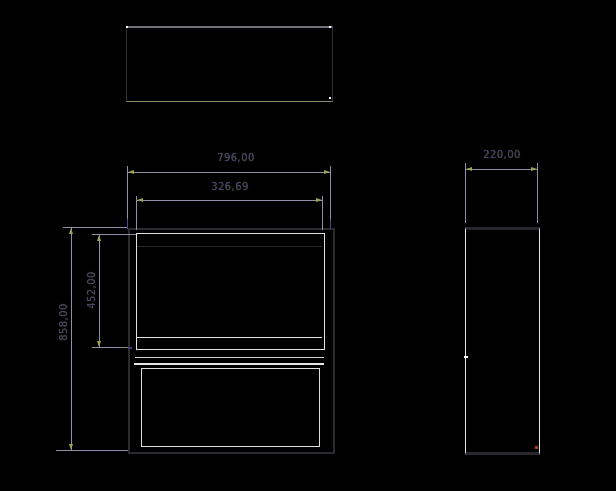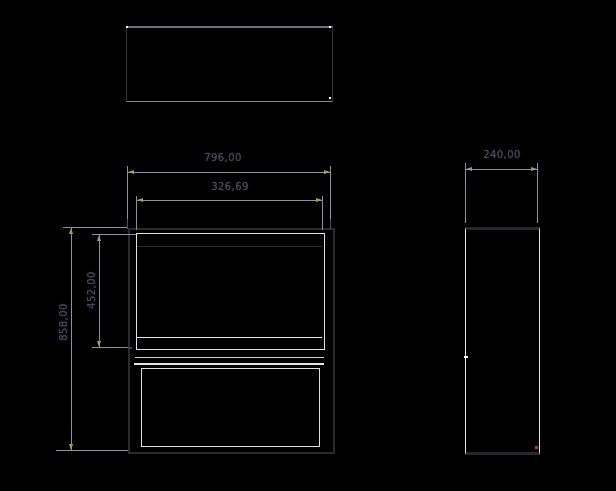--- a/index.html
+++ b/index.html
@@ -60,35 +60,35 @@
   <div class="dot" style="left:535px;top:446px;width:3px;height:3px;background:#b03434;"></div>
   <div class="dot" style="left:464px;top:356px;width:4px;height:2px;background:#ffffff;"></div>
 
   <div class="abs dim" style="left:127px;top:166px;width:1px;height:53px;"></div>
   <div class="abs dimtip" style="left:127px;top:219px;width:1px;height:10px;"></div>
   <div class="abs dim" style="left:330px;top:166px;width:1px;height:53px;"></div>
   <div class="abs dimtip" style="left:330px;top:219px;width:1px;height:10px;"></div>
   <div class="abs dim" style="left:127px;top:172px;width:204px;height:1px;"></div>
   <div class="arr arrL" style="left:128px;top:170px;"></div>
   <div class="arr arrR" style="left:324px;top:170px;"></div>
-  <div class="dimtext" style="left:193px;top:152px;width:60px;text-align:center;">796,00</div>
+  <div class="dimtext" style="left:206px;top:152px;width:60px;text-align:center;">796,00</div>
 
   <div class="abs dim" style="left:136px;top:196px;width:1px;height:34px;"></div>
   <div class="abs dim" style="left:322px;top:196px;width:1px;height:34px;"></div>
   <div class="abs dim" style="left:136px;top:200px;width:187px;height:1px;"></div>
   <div class="arr arrL" style="left:137px;top:198px;"></div>
   <div class="arr arrR" style="left:316px;top:198px;"></div>
   <div class="dimtext" style="left:200px;top:181px;width:60px;">326,69</div>
 
   <div class="abs dim" style="left:465px;top:163px;width:1px;height:60px;"></div>
   <div class="abs dim" style="left:537px;top:163px;width:1px;height:60px;"></div>
   <div class="abs dim" style="left:465px;top:169px;width:73px;height:1px;"></div>
   <div class="arr arrL" style="left:466px;top:167px;"></div>
   <div class="arr arrR" style="left:531px;top:167px;"></div>
-  <div class="dimtext" style="left:471px;top:149px;width:62px;">240,00</div>
+  <div class="dimtext" style="left:471px;top:149px;width:62px;">220,00</div>
 
   <div class="abs dim" style="left:63px;top:227px;width:64px;height:1px;"></div>
   <div class="abs dim" style="left:56px;top:450px;width:72px;height:1px;"></div>
   <div class="abs dim" style="left:71px;top:227px;width:1px;height:224px;"></div>
   <div class="arr arrU" style="left:69px;top:228px;"></div>
   <div class="arr arrD" style="left:69px;top:444px;"></div>
   <div class="dimtext vtext" style="left:33px;top:316px;width:62px;height:12px;">858,00</div>
 
   <div class="abs dim" style="left:92px;top:234px;width:44px;height:1px;"></div>
   <div class="abs dim" style="left:92px;top:347px;width:30px;height:1px;"></div>

